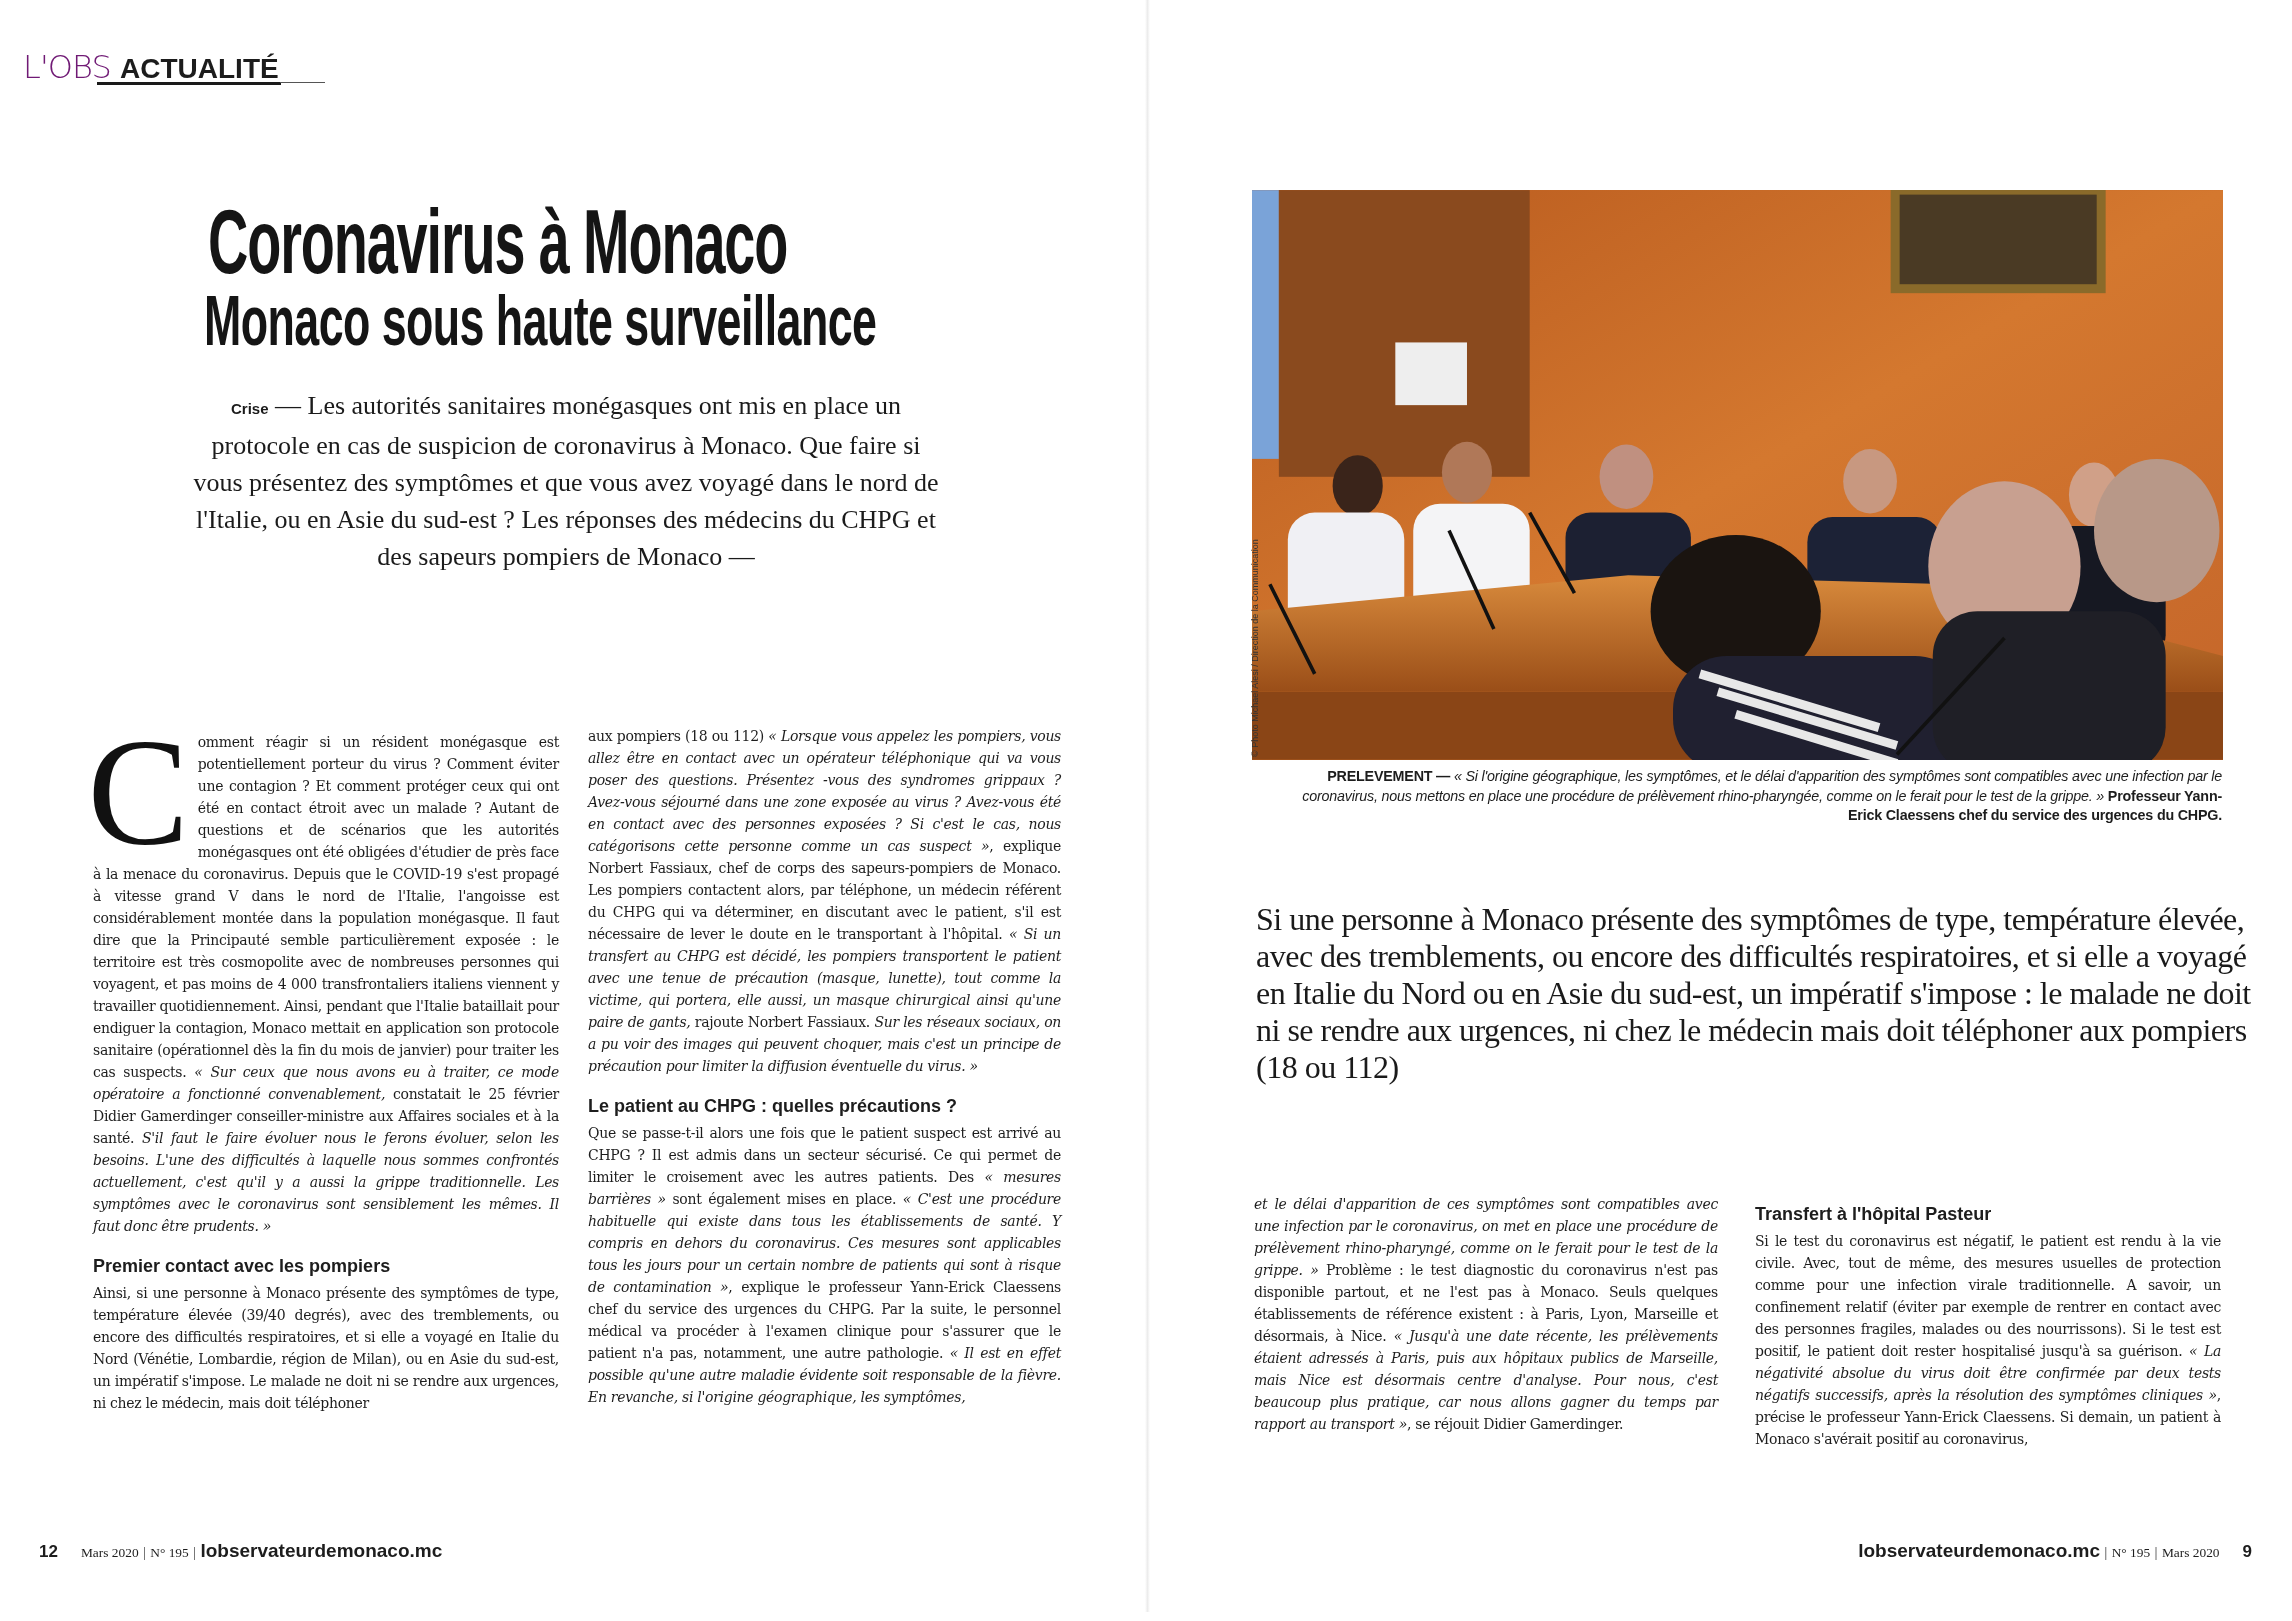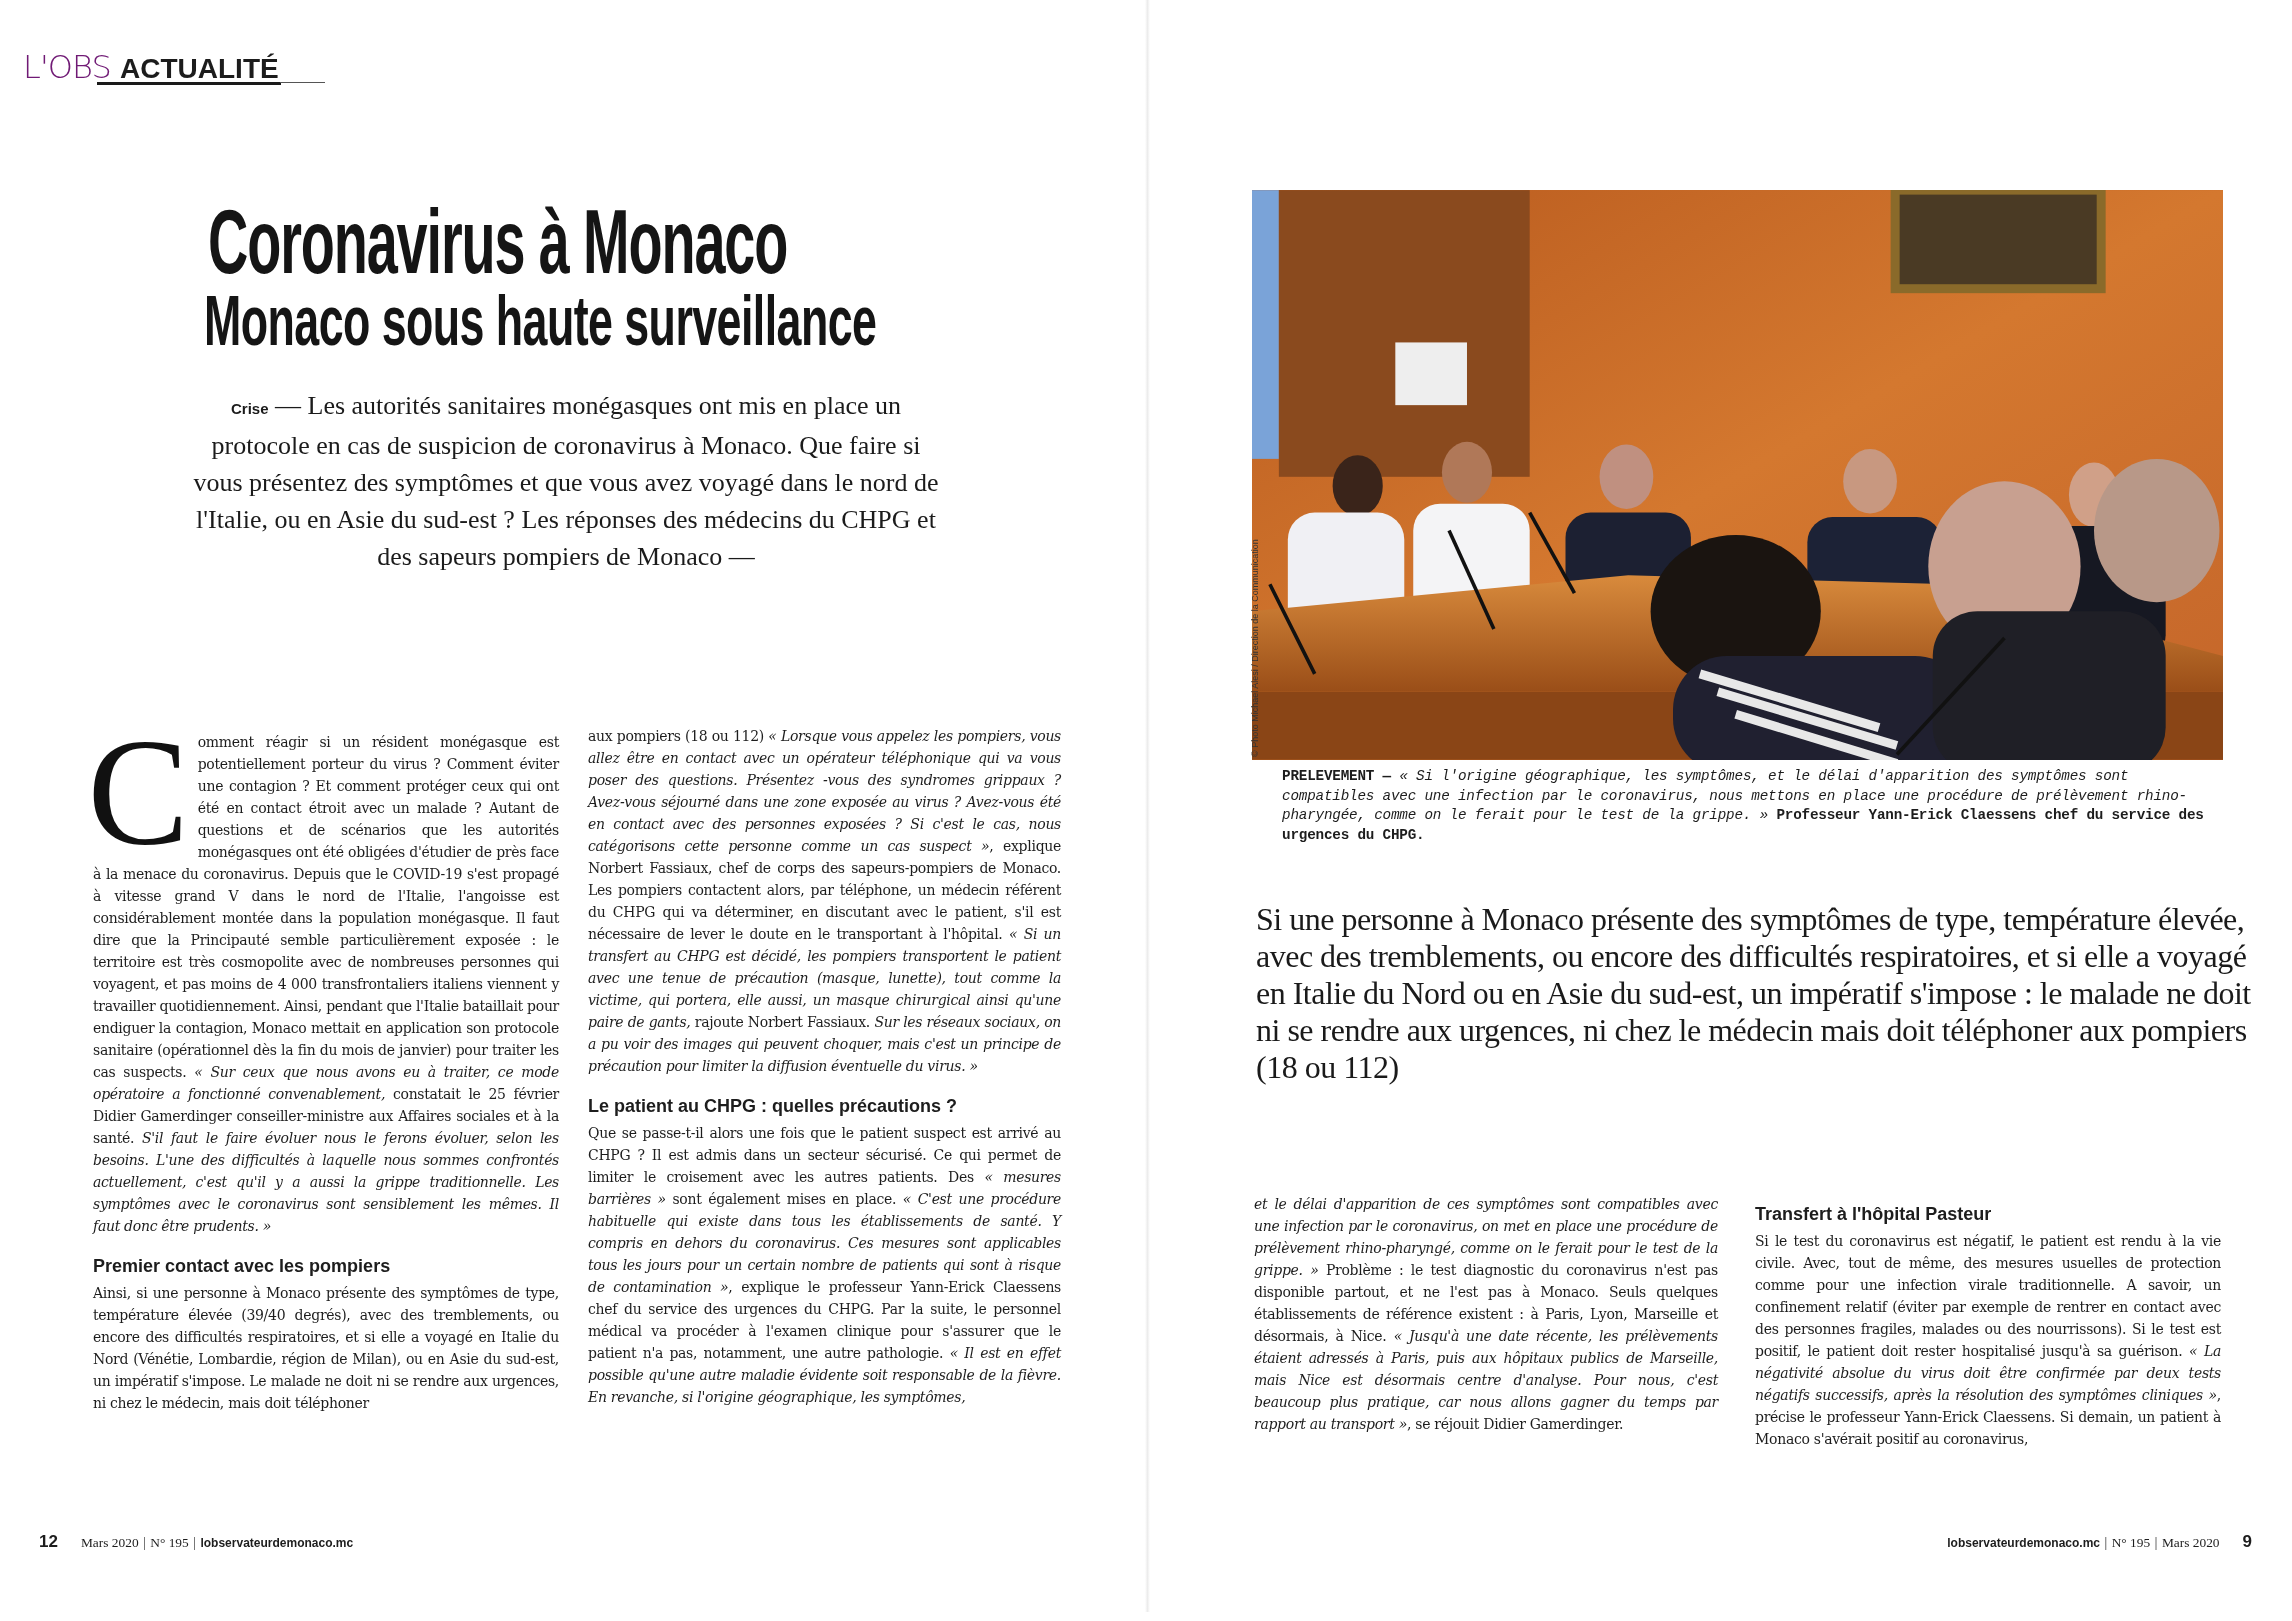--- a/index.html
+++ b/index.html
@@ -30,32 +30,32 @@
   .col4 { left:1755px; top:1191px; width:466px; }
 
   .dropcap { float:left; font-family:"Liberation Serif", serif; font-size:152px; line-height:115px; margin:5.4px 9px -5.4px -5.4px; color:#111; }
 
   .subhead { font-family:"Liberation Sans", sans-serif; font-weight:bold; font-size:18px; margin:18px 0 3.6px 0; line-height:23px; letter-spacing:0; }
   .subhead.tight { margin-top:12px; }
 
   .photo { position:absolute; left:1252px; top:190px; width:971px; height:570px; overflow:hidden; background:#c96a28; }
   .credit { position:absolute; left:1250px; top:757px; transform:rotate(-90deg); transform-origin:left top; font-family:"Liberation Sans", sans-serif; font-size:9px; color:#333; white-space:nowrap; }
 
-  .caption { position:absolute; left:1282px; top:767px; width:940px; font-family:Liberation Mono, monospace; font-size:14.3px; line-height:19.7px; font-style:italic; text-align:left; color:#1d1d1d; letter-spacing:-0.2px; }
+  .caption { position:absolute; left:1282px; top:767px; width:940px; font-family:Liberation Sans, sans-serif; font-size:14.3px; line-height:19.7px; font-style:italic; text-align:right; color:#1d1d1d; letter-spacing:-0.2px; }
   .caption .lbl { font-style:normal; font-weight:bold; }
   .caption .auth { font-style:normal; font-weight:bold; }
 
   .pullquote { position:absolute; left:1256px; top:901px; width:1003px; font-family:"Liberation Serif", serif; font-size:32px; line-height:37px; color:#1a1a1a; letter-spacing:-0.5px; }
 
   .footer { position:absolute; top:1532px; font-size:13.4px; display:flex; align-items:baseline; white-space:nowrap; color:#1d1d1d; }
   .footer-left { left:39px; }
   .footer-right { right:41px; }
   .pnum { font-family:Liberation Sans, sans-serif; font-weight:bold; font-size:17px; }
   .fmeta { font-family:"Liberation Serif", serif; font-size:13.4px; }
-  .fsite { font-family:"Liberation Sans", sans-serif; font-weight:bold; font-size:12px; }
+  .fsite { font-family:"Liberation Sans", sans-serif; font-weight:bold; font-size:19px;margin-top:8px; }
   .fsep { color:#777; margin:0 3.6px; }
 </style>
 </head>
 <body>
 
 <div class="page page-left">
   <div class="brand">
     <span class="brand-logo">L'OBS</span>
     <span class="brand-section">ACTUALITÉ</span>
   </div>

